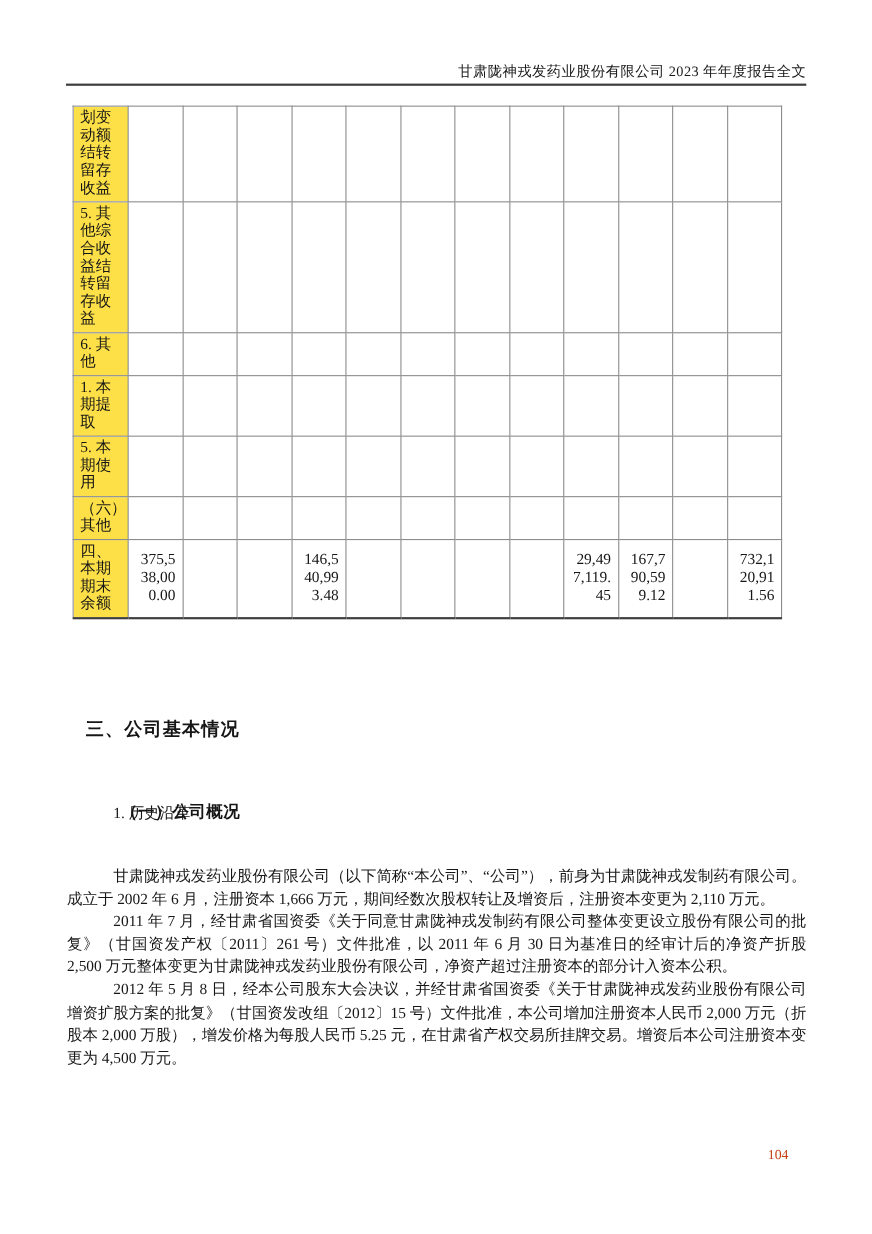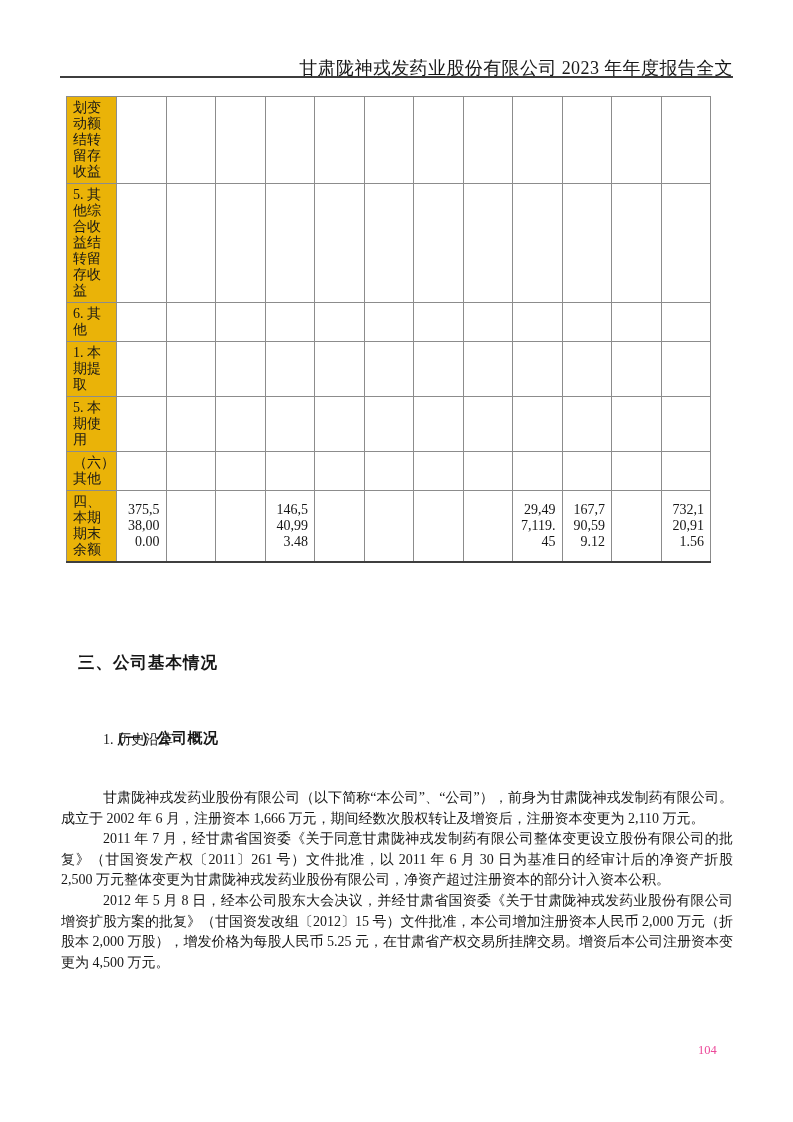--- a/index.html
+++ b/index.html
@@ -2,46 +2,46 @@
 <html><head>
 <meta charset="utf-8">
 <style>
   html,body{margin:0;padding:0;background:#ffffff;}
   .page{
     position:relative;width:793px;height:1122px;background:#ffffff;
     font-family:"Liberation Serif","DejaVu Serif",serif;color:#161616;
     overflow:hidden;
   }
   .header-title{
-    position:absolute;top:56px;right:60px;font-size:18px;letter-spacing:.4px;
+    position:absolute;top:56px;right:60px;font-size:13px;letter-spacing:.4px;
     white-space:nowrap;
   }
   .header-rule{position:absolute;top:76px;left:60px;width:673px;height:2px;background:#3d3d3d;}
 
   table.equity{
     position:absolute;top:96px;left:66px;width:644px;
     border-collapse:collapse;table-layout:fixed;font-size:14px;
   }
   table.equity td{
     border:1px solid #8c8c8c;line-height:16px;vertical-align:middle;
     padding:3px 6px;word-break:break-all;overflow:hidden;
   }
-  td.lbl{background:#eab308;text-align:left;padding:3px 7px 3px 5px;}
+  td.lbl{background:#fde047;text-align:left;padding:3px 7px 3px 5px;}
   td.val{text-align:right;padding:3px 7px 3px 4px;}
   table.equity tr:last-child td{border-bottom:2px solid #3f3f3f;}
 
   .h1{position:absolute;left:78px;top:652px;font-size:16.5px;font-weight:bold;letter-spacing:1px;}
   .h2{position:absolute;left:110px;top:729px;font-size:15px;font-weight:bold;letter-spacing:.5px;}
   .h3{position:absolute;left:103px;top:731px;font-size:14px;}
   .bodytext{position:absolute;left:61px;top:788px;width:672px;}
   .bodytext p{
     margin:0;font-size:14px;line-height:20.6px;text-align:justify;
     text-indent:42px;text-justify:inter-ideograph;
   }
-  .page-number{position:absolute;top:1043px;left:698px;font-size:12.5px;color:#ec4899;}
+  .page-number{position:absolute;top:1043px;left:698px;font-size:12.5px;color:#c2410c;}
 </style>
 </head>
 <body>
 
 <div class="page">
 
   <div class="header-title">甘肃陇神戎发药业股份有限公司 2023 年年度报告全文</div>
   <div class="header-rule"></div>
 
   <table class="equity">

